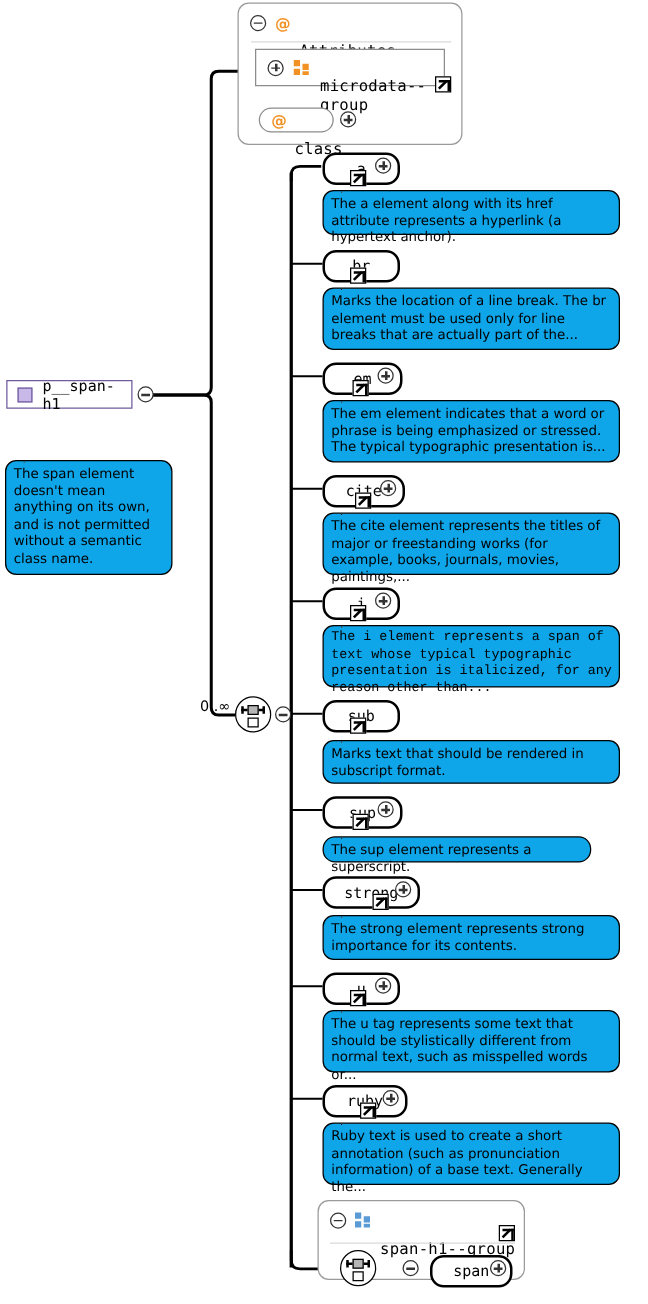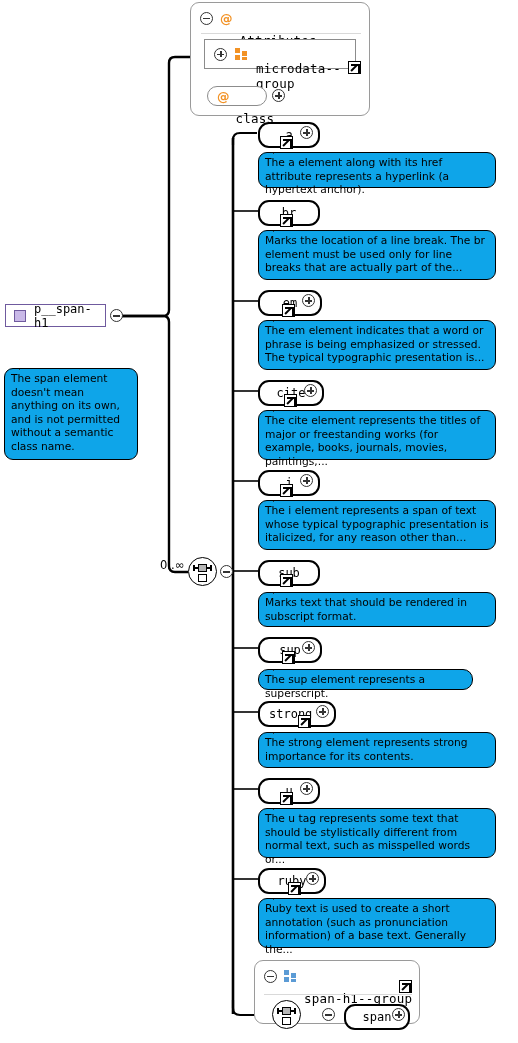--- a/index.html
+++ b/index.html
@@ -234,21 +234,21 @@
   <div class="balloon" style="left:258px;top:410px;width:238px;height:50px;">
     <span class="tail"></span>
     <span>The cite element represents the titles of major or freestanding works (for example, books, journals, movies, paintings,...</span>
   </div>
 
   <div class="pill" style="position:absolute;left:258px;top:470px;width:40px;justify-content:center;">
       <span class="mono">i</span>
     </div>
   <span class="extlink" style="left:280px;top:484px;"></span>
   <span class="tgl plus" style="left:300px;top:474px;"></span>
-  <div class="balloon" style="left:258px;top:500px;width:238px;height:50px;">
+  <div class="balloon" style="left:258px;top:500px;width:238px;height:50px;font-family:Liberation Mono, monospace;">
     <span class="tail"></span>
     <span>The i element represents a span of text whose typical typographic presentation is italicized, for any reason other than...</span>
   </div>
 
   <div class="pill" style="position:absolute;left:258px;top:560px;width:40px;justify-content:center;">
       <span class="mono">sub</span>
     </div>
   <span class="extlink" style="left:280px;top:574px;"></span>
   <div class="balloon" style="left:258px;top:592px;width:238px;height:35px;">
     <span class="tail"></span>
@@ -258,21 +258,21 @@
   <div class="pill" style="position:absolute;left:258px;top:637px;width:42px;justify-content:center;">
       <span class="mono">sup</span>
     </div>
   <span class="extlink" style="left:282px;top:651px;"></span>
   <span class="tgl plus" style="left:302px;top:641px;"></span>
   <div class="balloon" style="left:258px;top:669px;width:215px;height:21px;border-radius:10px;">
     <span class="tail"></span>
     <span>The sup element represents a superscript.</span>
   </div>
 
-  <div class="pill" style="position:absolute;left:258px;top:701px;width:56px;">
+  <div class="pill" style="position:absolute;left:258px;top:701px;width:56px;justify-content:center;">
       <span class="mono">strong</span>
     </div>
   <span class="extlink" style="left:298px;top:715px;"></span>
   <span class="tgl plus" style="left:316px;top:705px;"></span>
   <div class="balloon" style="left:258px;top:732px;width:238px;height:36px;">
     <span class="tail"></span>
     <span>The strong element represents strong importance for its contents.</span>
   </div>
 
   <div class="pill" style="position:absolute;left:258px;top:778px;width:40px;justify-content:center;">

